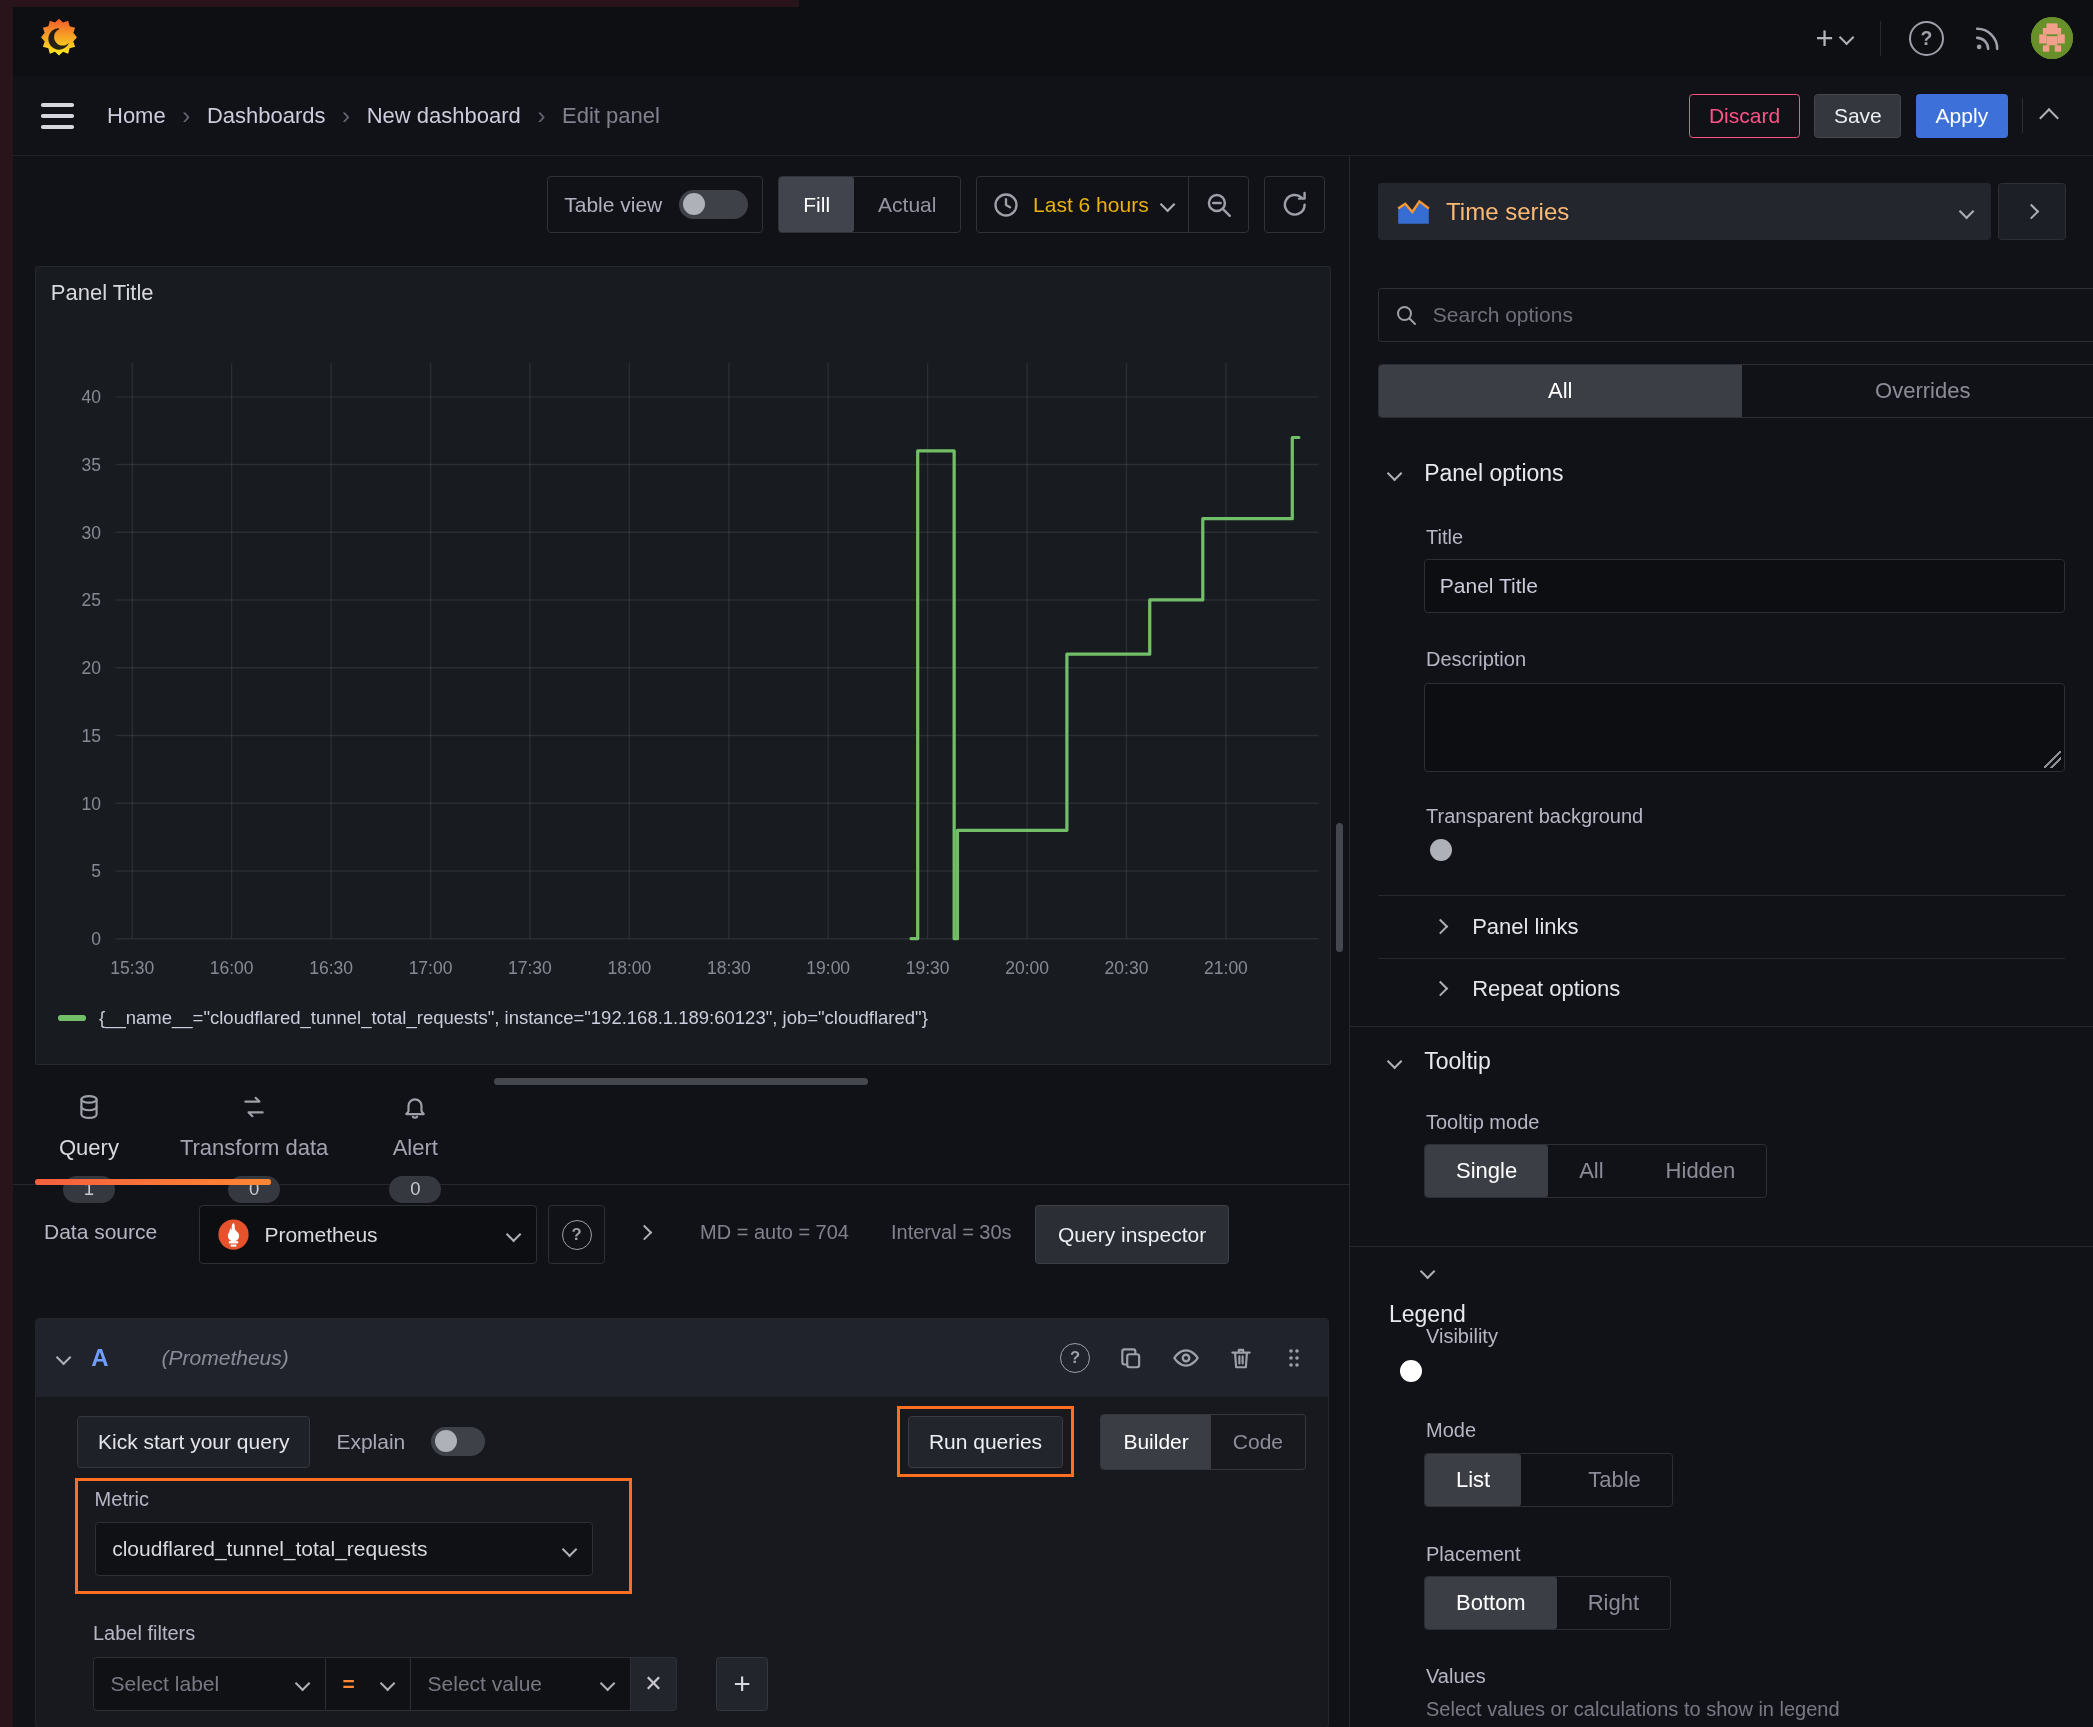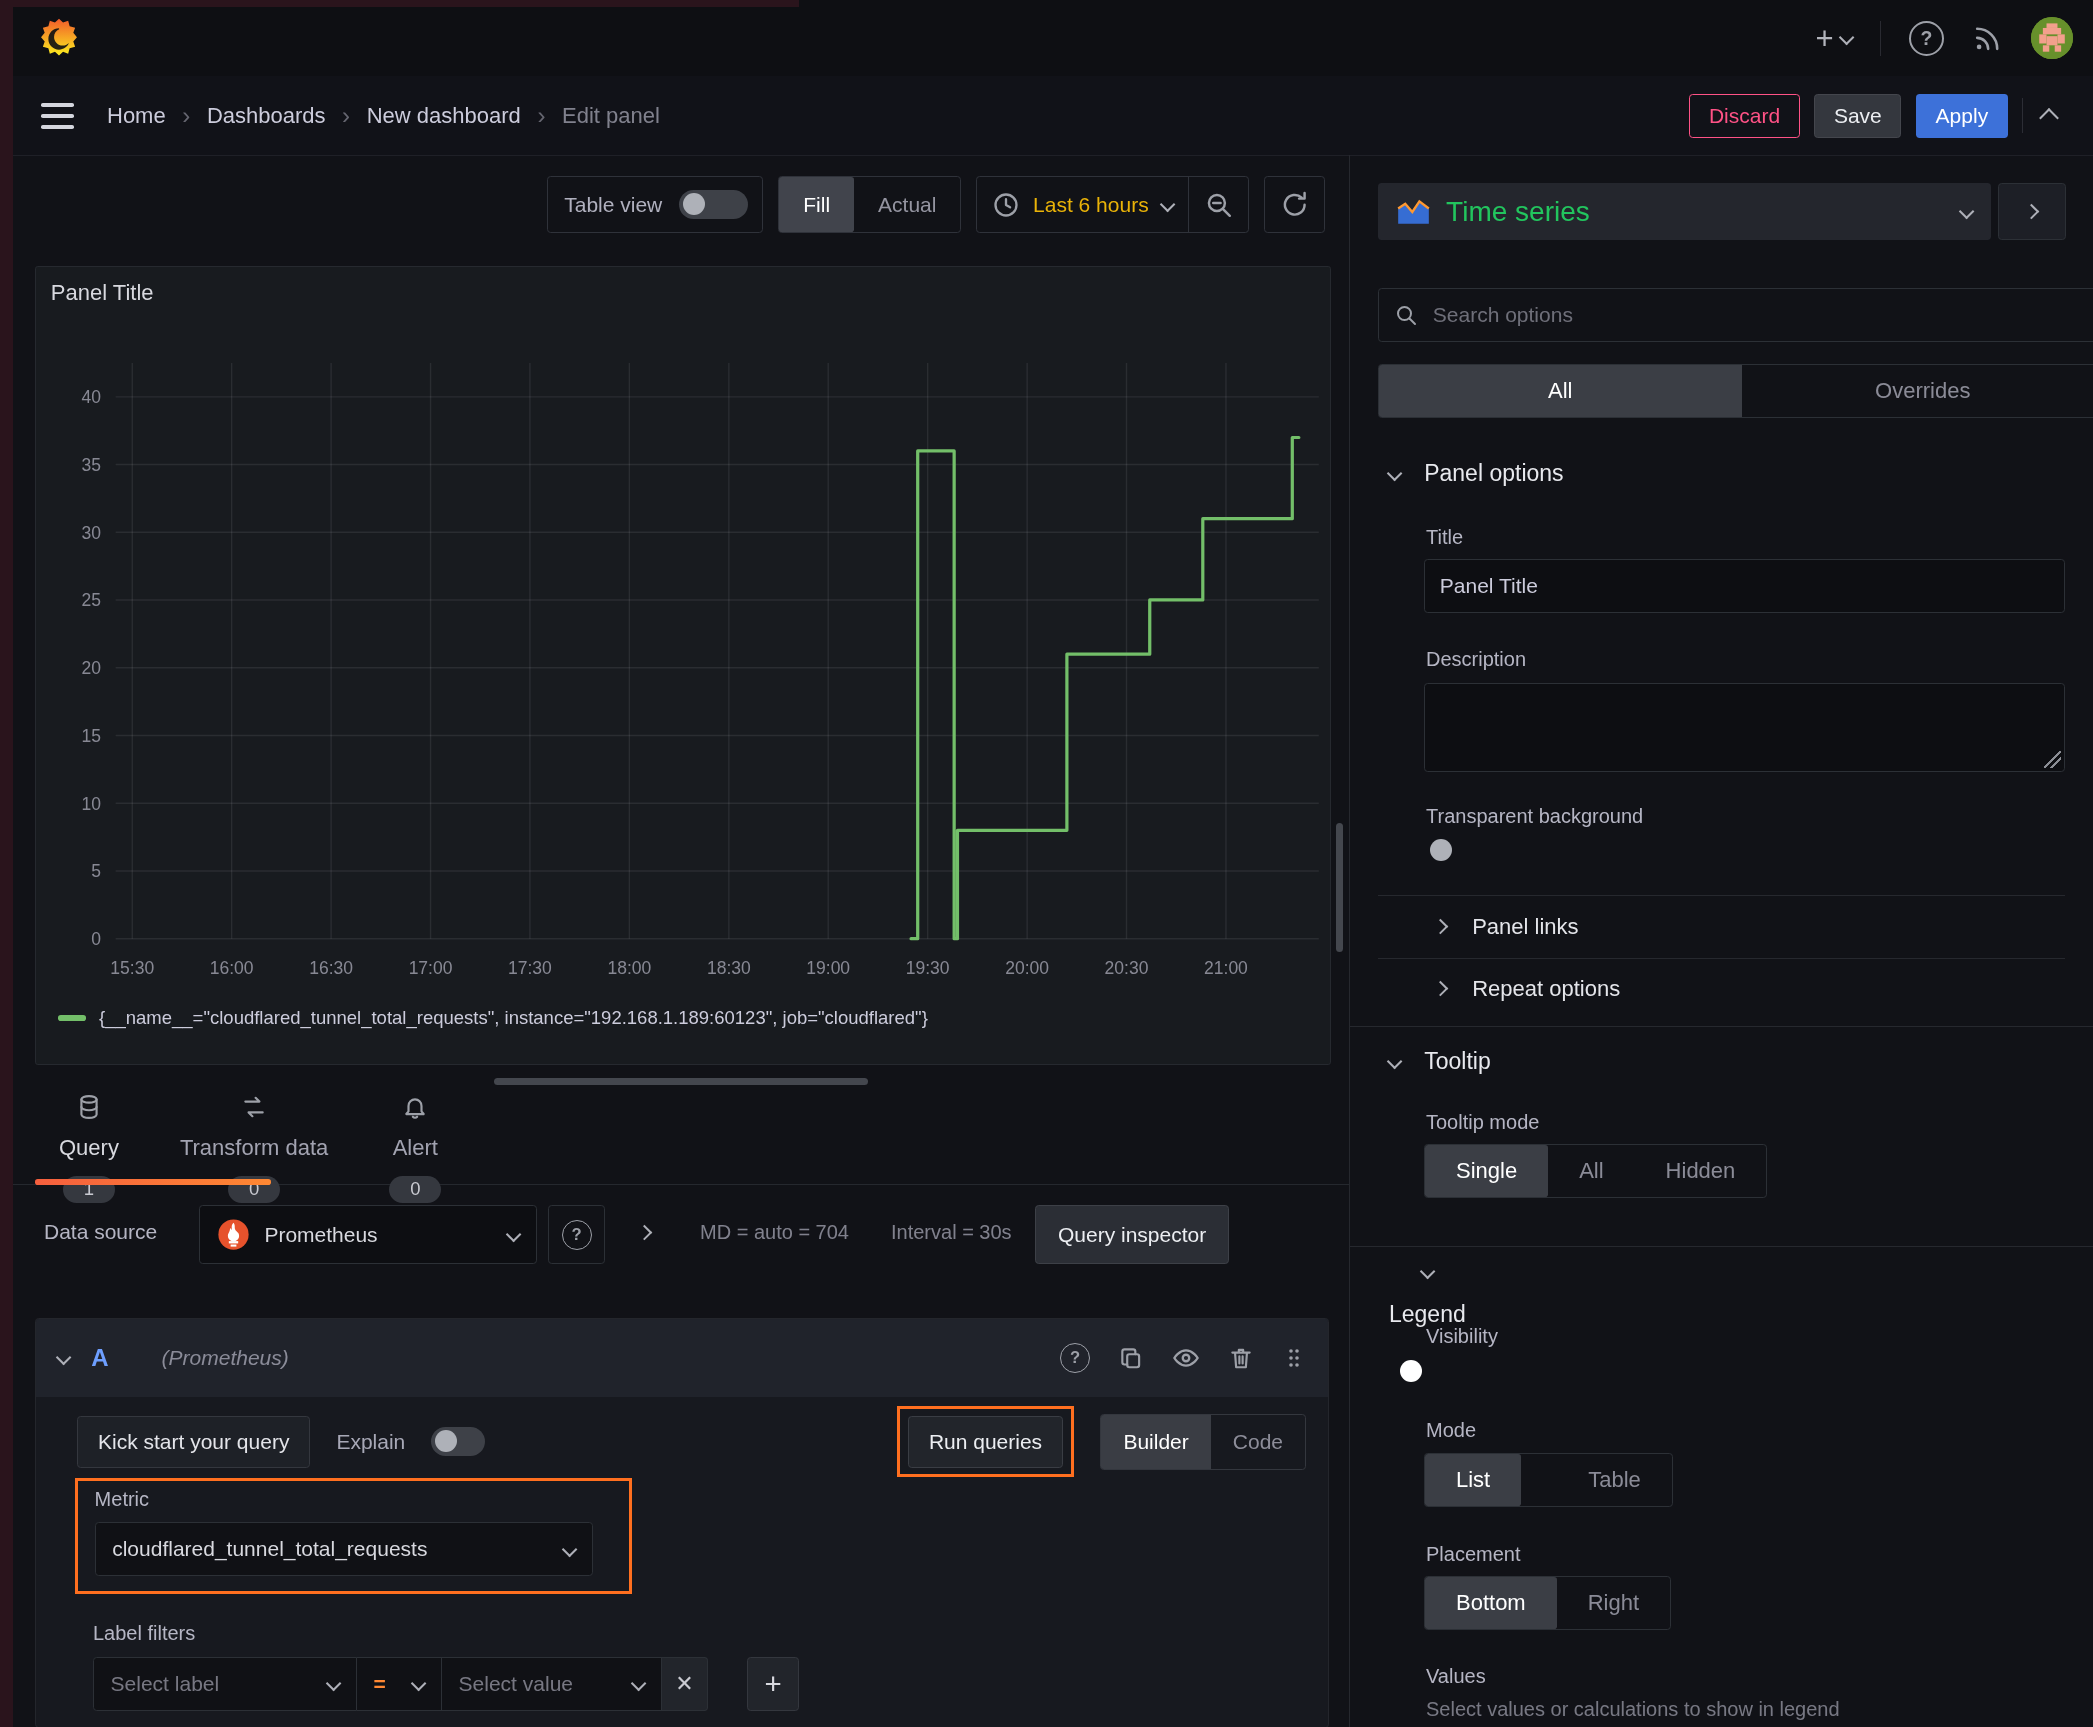--- a/index.html
+++ b/index.html
@@ -112,21 +112,21 @@
   .opeq{color:#ff8833;font-weight:bold;}
   .xbtn{width:46px;height:54px;background:#22252b;border:0.9px solid #2c3036;border-left:0;border-radius:0 3.7px 3.7px 0;
         display:flex;align-items:center;justify-content:center;font-size:22px;color:#c9cad1;cursor:pointer;box-sizing:border-box;}
   .plusbtn{width:52px;height:54px;margin-left:39px;background:#22252b;border:0.9px solid #34373e;border-radius:3.7px;
         display:flex;align-items:center;justify-content:center;font-size:29.5px;color:#d8d9df;cursor:pointer;box-sizing:border-box;}
 
   
   .sidewrap{left:1349px;top:155px;width:744px;height:1573px;border-left:1.8px solid #26282e;box-sizing:border-box;}
   .vizrow{position:absolute;left:28px;top:28px;width:613px;height:57px;background:#24262d;border-radius:3.7px;
           display:flex;align-items:center;gap:16.6px;padding:0 18.5px;box-sizing:border-box;cursor:pointer;}
-  .vizrow .nm{flex:1;font-size:28px;color:#22c55e;}
+  .vizrow .nm{flex:1;font-size:24px;color:#fdba74;}
   .vizexpand{position:absolute;left:648px;top:28px;width:68px;height:57px;background:#1d1f26;border:0.9px solid #2c3036;border-radius:3.7px;
           display:flex;align-items:center;justify-content:center;cursor:pointer;box-sizing:border-box;}
   .optsearch{position:absolute;left:28px;top:133px;width:727px;height:54px;border:0.9px solid #2c3036;border-radius:3.7px;background:#111217;
           display:flex;align-items:center;gap:13px;padding:0 14.8px;box-sizing:border-box;}
   .optsearch input{flex:1;background:transparent;border:0;outline:none;color:#ccccdc;font-size:21px;font-family:inherit;}
   .optsearch input::placeholder{color:rgba(204,204,220,.50);}
   .ovseg{position:absolute;left:28px;top:209px;width:727px;height:54px;border:0.9px solid #2c3036;border-radius:3.7px;display:flex;box-sizing:border-box;overflow:hidden;}
   .ovseg .opt{flex:1;display:flex;align-items:center;justify-content:center;font-size:22px;color:rgba(204,204,220,.65);cursor:pointer;}
   .ovseg .opt.on{background:#3b3e45;color:#fff;}
   .sechead{position:absolute;display:flex;align-items:center;gap:24px;font-size:23px;font-weight:400;color:#e8e9ee;cursor:pointer;}
@@ -423,21 +423,21 @@
       </div>
       <div class="annot-metric">
         <div class="fieldlabel">Metric</div>
         <div class="dd" style="width:498px;">
           <span>cloudflared_tunnel_total_requests</span>
           <span class="chev down sm"></span>
         </div>
       </div>
       <div class="lflabel">Label filters</div>
       <div class="lfrow">
-        <div class="dd" style="width:264px;">
+        <div class="dd" style="width:233px;">
           <span class="ph">Select label</span>
           <span class="chev down sm"></span>
         </div>
         <div class="dd" style="width:85px;border-left:0;">
           <span class="opeq">=</span>
           <span class="chev down sm"></span>
         </div>
         <div class="dd" style="width:220px;border-left:0;">
           <span class="ph">Select value</span>
           <span class="chev down sm"></span>

